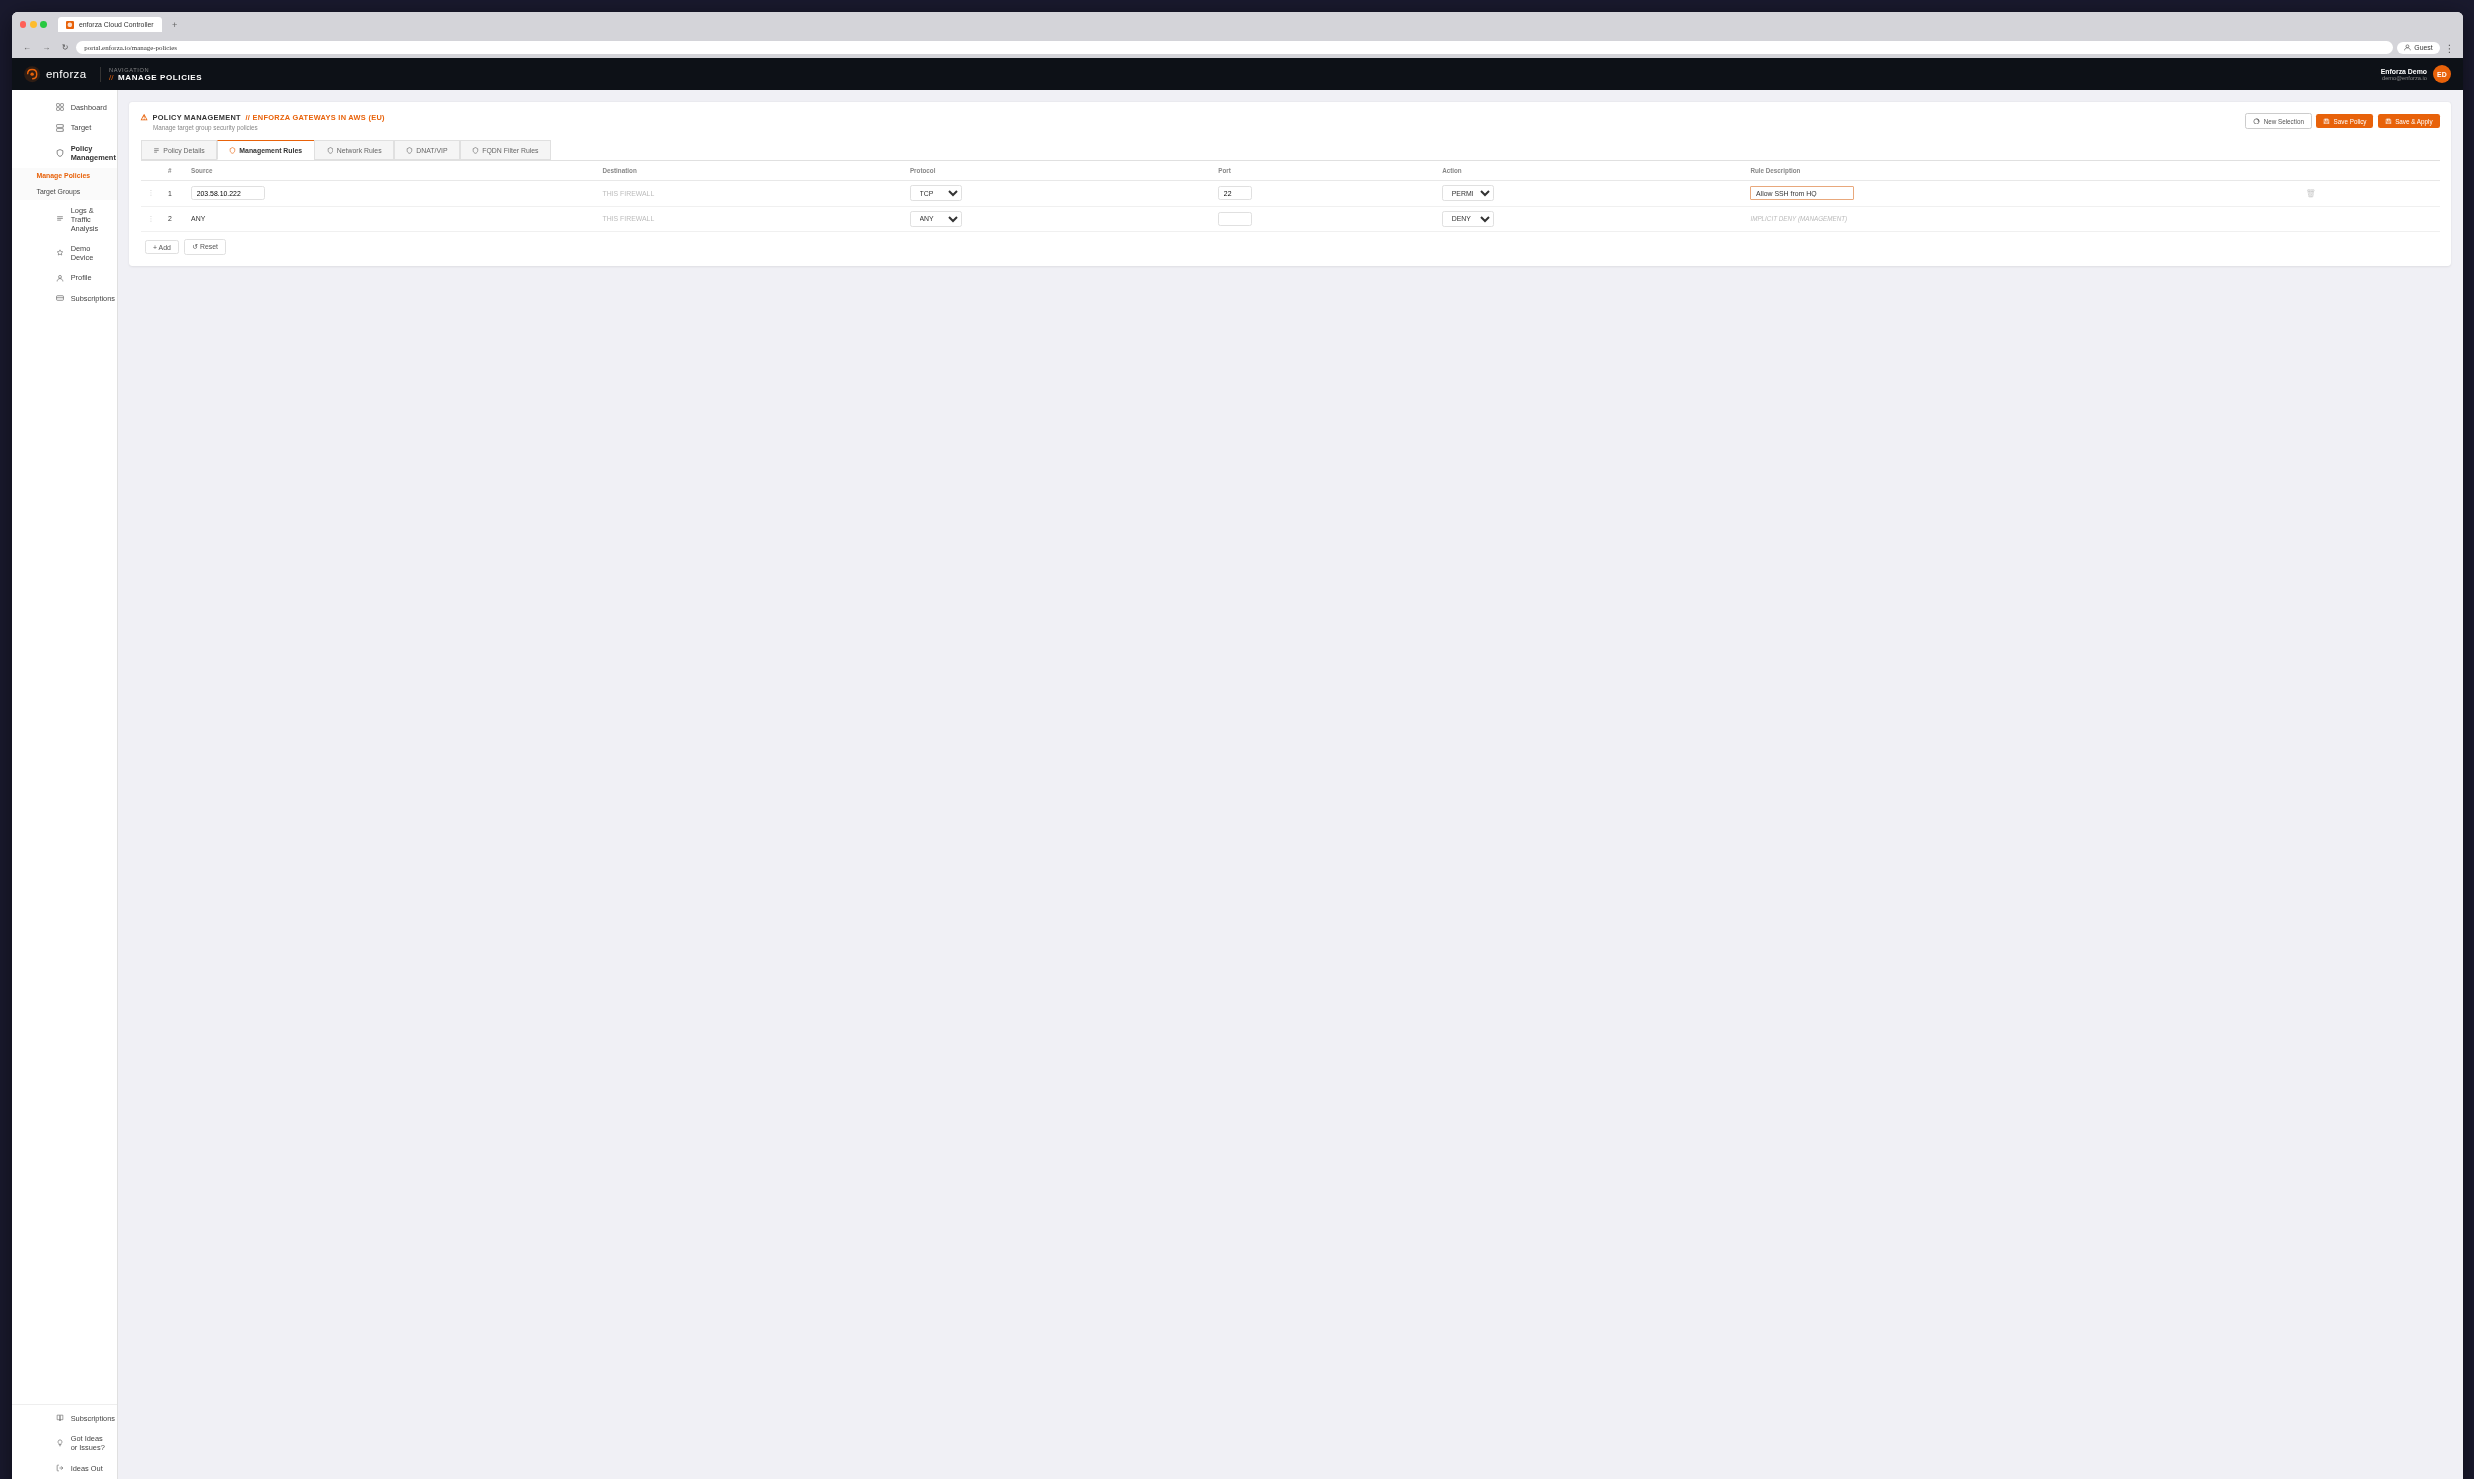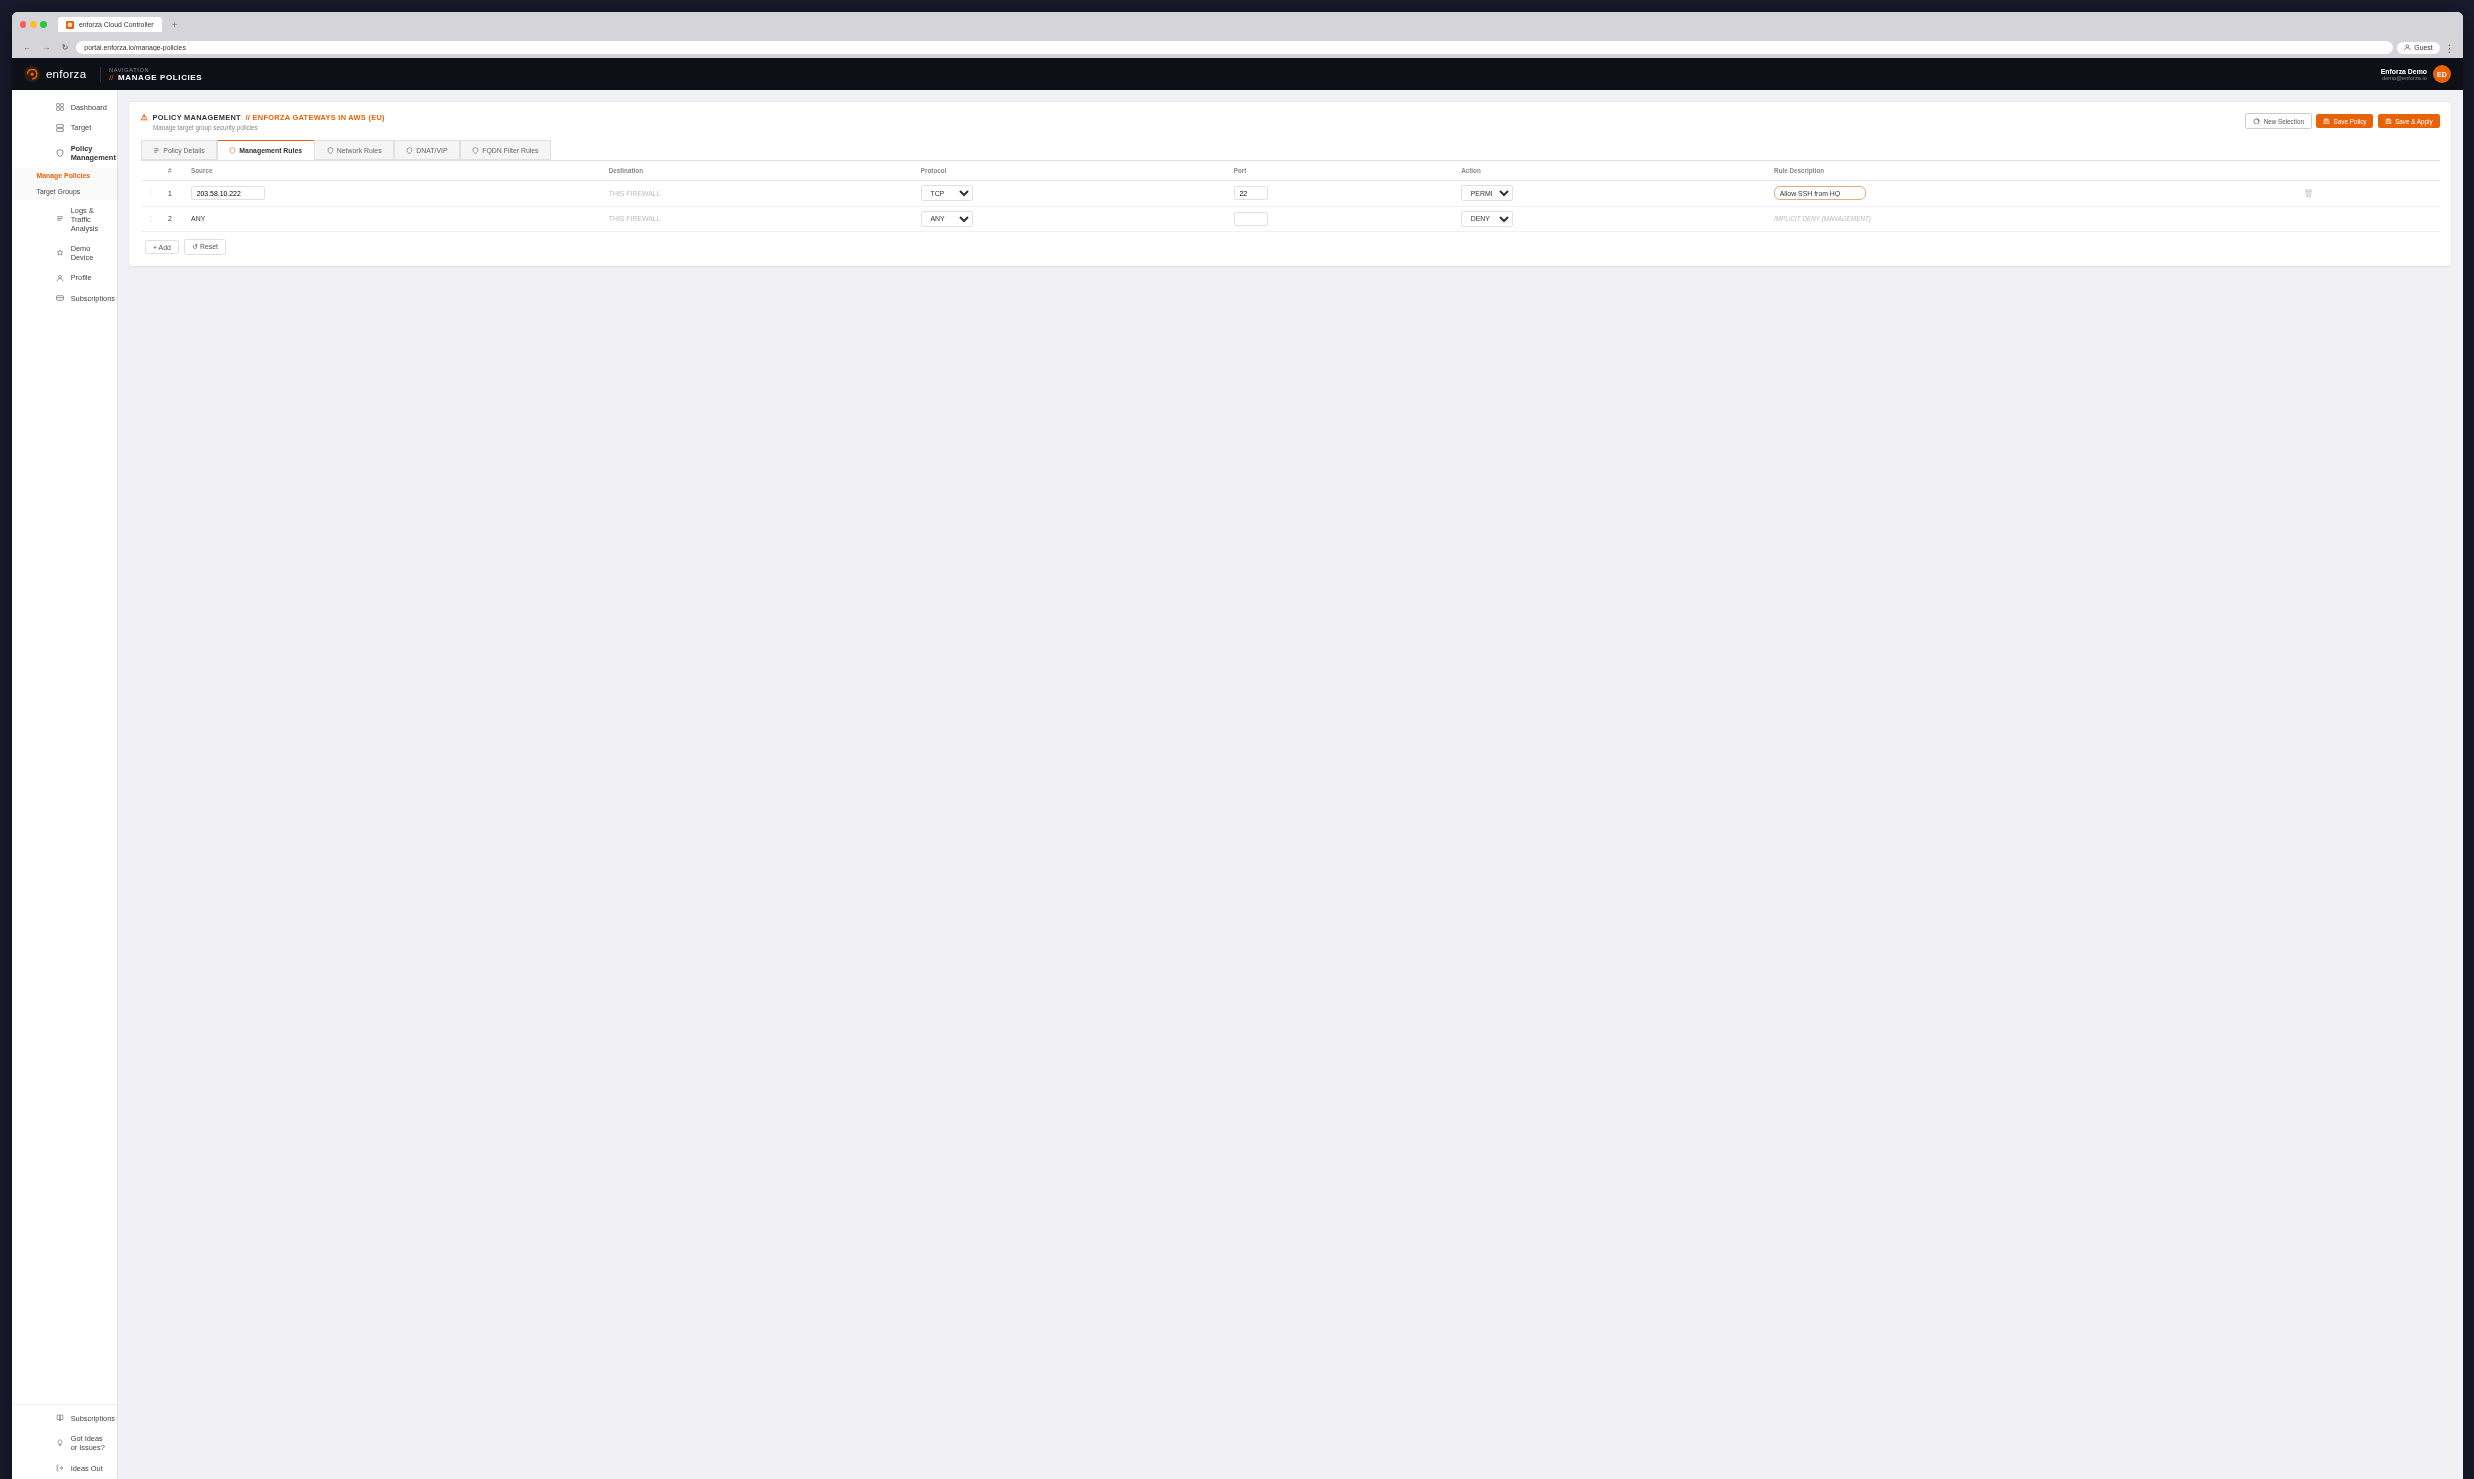--- a/index.html
+++ b/index.html
@@ -11,21 +11,21 @@
     .browser-dots { display: flex; gap: 3.4px; }
     .browser-dot { width: 6.9px; height: 6.9px; border-radius: 50%; }
     .dot-red { background: #ff5f57; }
     .dot-yellow { background: #febc2e; }
     .dot-green { background: #28c840; }
     .browser-tab { background: white; border-radius: 3.4px 3.4px 0 0; padding: 3.4px 8px; font-size: 6.9px; color: #333; display: flex; align-items: center; gap: 4.6px; margin-left: 5.7px; min-width: 92px; }
     .tab-favicon { width: 8px; height: 8px; background: #e8620a; border-radius: 1.1px; display: flex; align-items: center; justify-content: center; }
     .browser-new-tab { background: none; border: none; font-size: 9.2px; color: #666; cursor: pointer; padding: 1.1px 4.6px; }
     .browser-addressbar { background: #d4d4d9; padding: 3.4px 8px; display: flex; align-items: center; gap: 4.6px; }
     .nav-btn { background: none; border: none; color: #555; font-size: 8px; cursor: pointer; padding: 2.3px 3.4px; border-radius: 2.3px; }
-    .address-input { flex: 1; background: white; border: none; border-radius: 10.3px; padding: 2.9px 8px; font-size: 6.9px; color: #333; }
+    .address-input { flex: 1; background: white; border: none; border-radius: 10.3px; padding: 2.9px 8px; font-size: 6.9px; color: #333; font-family: Liberation Serif, serif; }
     .browser-menu-btn { background: none; border: none; color: #555; font-size: 10.3px; cursor: pointer; }
     .guest-btn { background: white; border: none; border-radius: 8px; padding: 2.3px 6.9px; font-size: 6.9px; color: #333; cursor: pointer; display: flex; align-items: center; gap: 3.4px; }
 
     
     .app-container { background: #f0f0f5; display: flex; flex-direction: column; min-height: calc(100vh - 46px); }
 
     
     .top-nav { background: #0d1117; color: white; padding: 6.9px 11.5px; display: flex; align-items: center; justify-content: space-between; }
     .nav-brand { display: flex; align-items: center; gap: 5.7px; }
     .enforza-logo { display: flex; align-items: center; gap: 4.6px; }
@@ -80,21 +80,21 @@
 
     
     .rules-table { width: 100%; border-collapse: collapse; margin-top: 0; }
     .rules-table th { padding: 5.7px 6.9px; text-align: left; font-size: 6.3px; font-weight: 600; color: #888; border-bottom: 0.6px solid #e8e8e8; background: white; }
     .rules-table td { padding: 4.6px 6.9px; font-size: 6.9px; color: #333; border-bottom: 0.6px solid #f0f0f0; }
     .drag-handle { color: #ccc; cursor: grab; font-size: 6.9px; }
     .row-num { color: #666; }
     .placeholder-text { color: #bbb; font-style: normal; font-size: 6.9px; }
     .protocol-select { border: 0.6px solid #e0e0e0; border-radius: 2.3px; padding: 2.3px 4.6px; font-size: 6.9px; color: #333; background: white; width: 52px; }
     .action-select { border: 0.6px solid #e0e0e0; border-radius: 2.3px; padding: 2.3px 4.6px; font-size: 6.9px; color: #333; background: white; width: 52px; }
-    .description-input { border: 0.6px solid #e8a87c; border-radius: 6px; padding: 2.3px 4.6px; font-size: 6.9px; color: #333; background: white; width: 92px; }
+    .description-input { border: 0.6px solid #e8a87c; border-radius: 1px; padding: 2.3px 4.6px; font-size: 6.9px; color: #333; background: white; width: 104px; }
     .implicit-deny { color: #bbb; font-size: 6.3px; font-style: italic; }
     .delete-btn { background: none; border: none; color: #ccc; cursor: pointer; font-size: 8px; padding: 1.1px 3.4px; }
     .th-drag { width: 17px; }
     .th-num { width: 23px; }
     .table-footer { display: flex; align-items: center; gap: 5.7px; padding: 6.9px 4.6px 0; }
     .btn-add { background: none; border: 0.6px solid #e0e0e0; border-radius: 2.3px; padding: 2.9px 6.9px; font-size: 6.9px; color: #555; cursor: pointer; display: flex; align-items: center; gap: 2.9px; }
     .btn-reset { background: none; border: 0.6px solid #e0e0e0; border-radius: 2.3px; padding: 2.9px 6.9px; font-size: 6.9px; color: #555; cursor: pointer; display: flex; align-items: center; gap: 2.9px; }
   </style>
 </head>
 <body>

